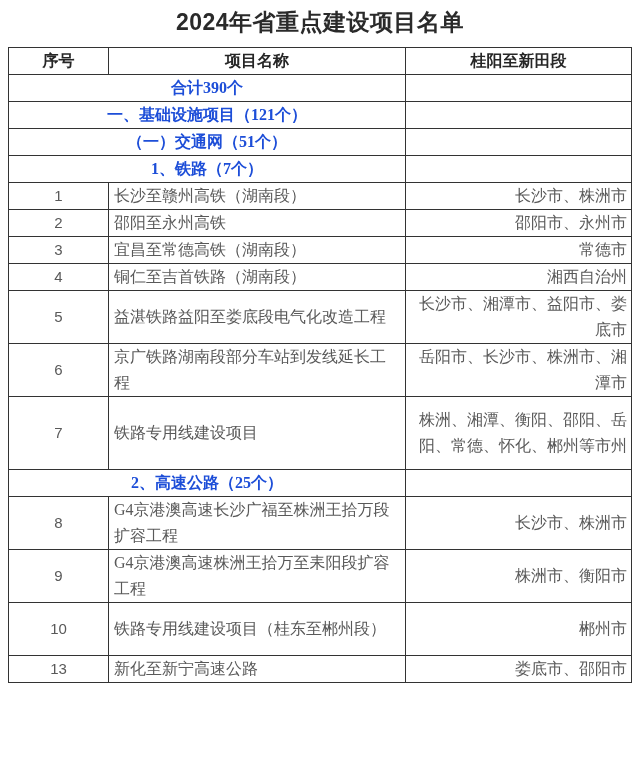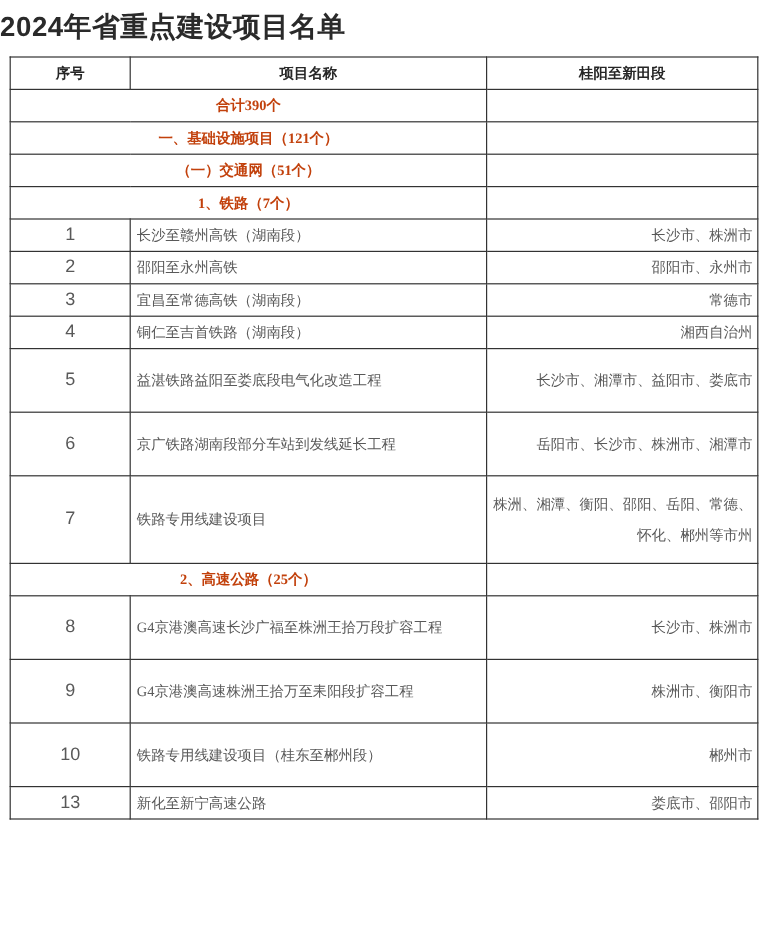--- a/index.html
+++ b/index.html
@@ -4,58 +4,58 @@
 <style>
   * { margin: 0; padding: 0; box-sizing: border-box; }
   html, body {
     width: 640px; height: 778px;
     background: #ffffff;
     overflow: hidden;
     font-family: "Liberation Serif", serif;
   }
   .page { width: 640px; height: 778px; position: relative; }
   .page-title {
-    text-align: left;
+    text-align: center;
     font-family: "Liberation Sans", sans-serif;
     font-weight: bold;
     font-size: 23px;
     color: #2a2a2a;
     padding-top: 7px;
     letter-spacing: 0.5px;
   }
   table.projects {
     position: absolute;
     left: 8px; top: 47px;
     width: 623px;
     border-collapse: collapse;
     table-layout: fixed;
   }
   col.c-seq { width: 100px; }
   col.c-name { width: 297px; }
   col.c-loc { width: 226px; }
   th, td {
     border: 1px solid #333333;
-    font-size: 12px;
+    font-size: 16px;
     line-height: 26px;
     vertical-align: middle;
     overflow: hidden;
   }
   th {
     font-weight: bold;
     color: #262626;
     text-align: center;
     height: 27px;
   }
   td { color: #595959; }
   td.seq { text-align: center; font-family: "Liberation Sans", sans-serif; font-size: 15px; }
   td.name { text-align: left; padding: 0 6px 0 5px; margin-left: 32px; }
   td.loc { text-align: right; padding: 0 4px; }
   td.sec {
     font-weight: bold;
-    color: #c2410c;
+    color: #1d4ed8;
     text-align: center;
   }
   tr.h27 { height: 27px; }
   tr.h25 { height: 25px; }
   tr.h26 { height: 26px; }
   tr.h52 { height: 53px; }
   tr.h74 { height: 73px; }
 </style>
 </head>
 <body>

